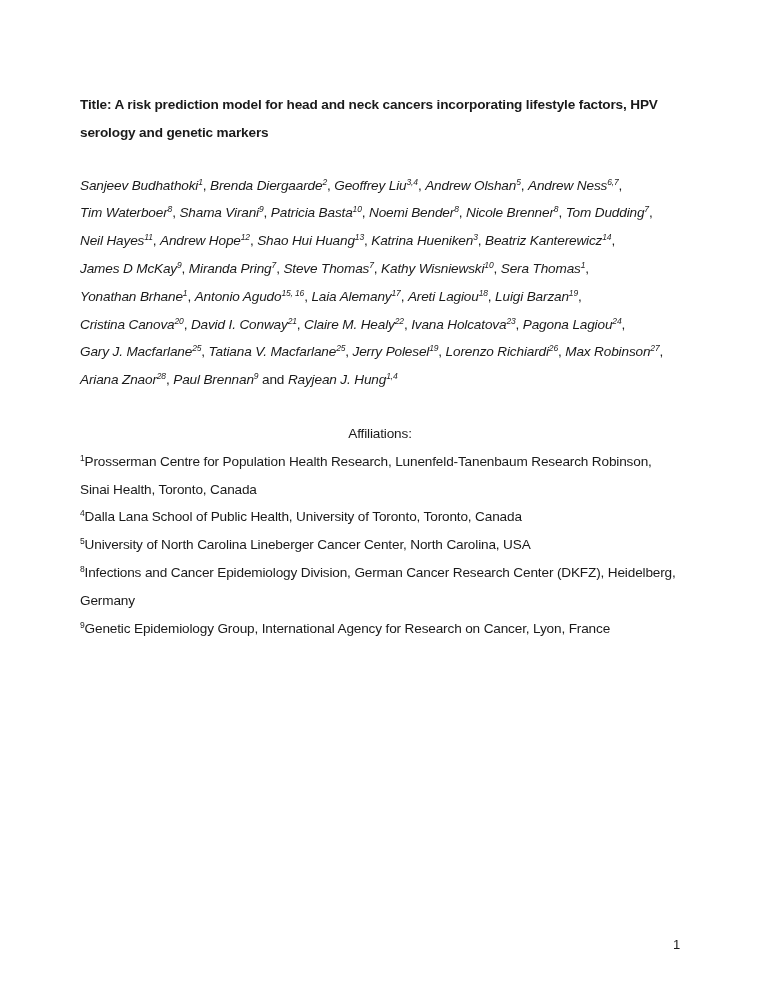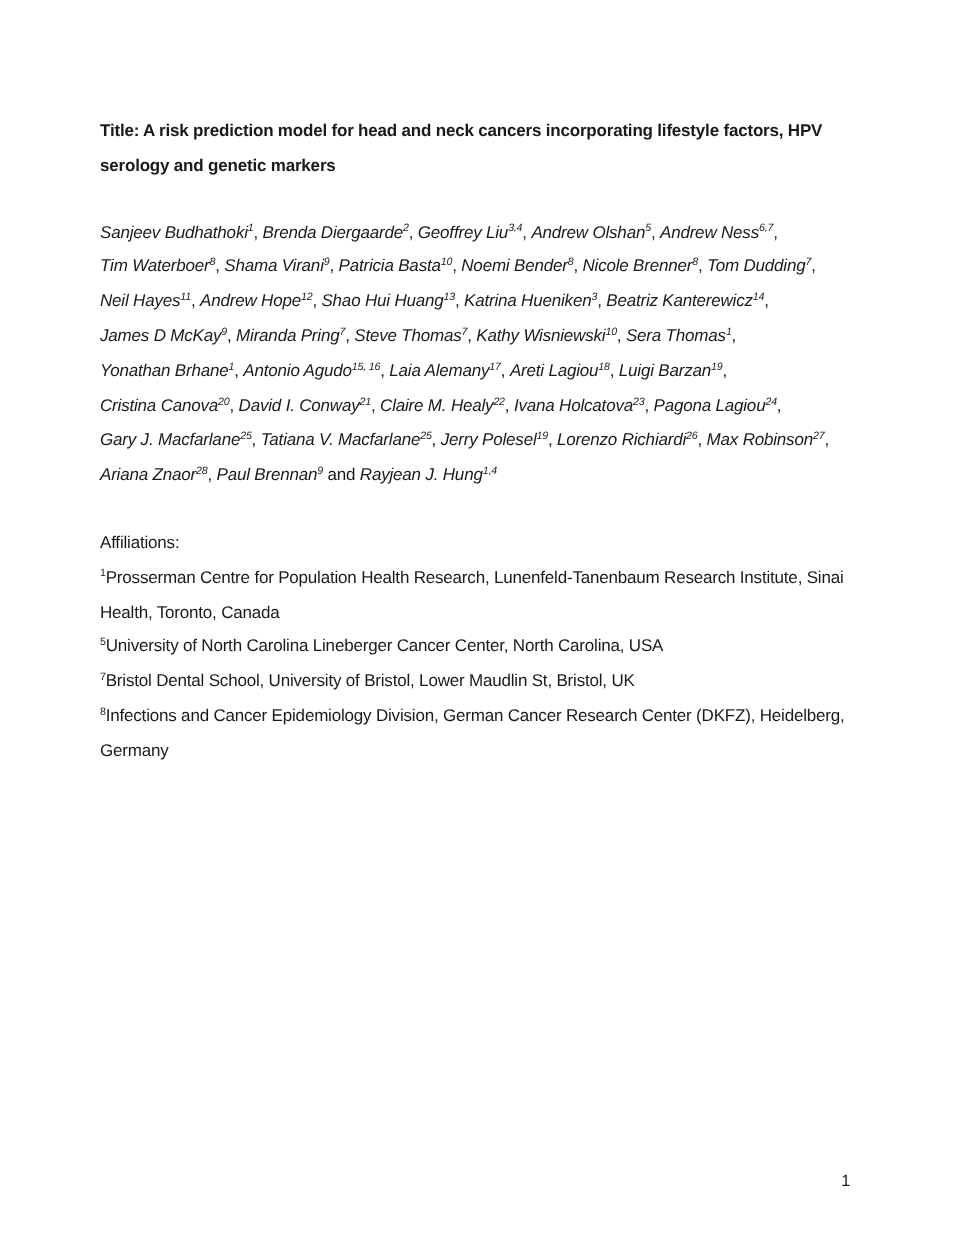--- a/index.html
+++ b/index.html
@@ -8,36 +8,37 @@
   .content {
     position: absolute; left: 80px; top: 91px; width: 600px;
     font-family: "Liberation Sans", sans-serif;
     font-size: 13.6px; color: #1a1a1a; line-height: 27.8px;
     letter-spacing: -0.15px;
   }
   .title { font-weight: bold; margin: 0; font-size: 13.6px; }
   .authors { margin: 25px 0 0 0; }
   .authors .au { white-space: nowrap; font-style: italic; }
   sup { font-size: 8.5px; line-height: 0; vertical-align: 5px; }
-  .aff-head { margin: 26px 0 0 0; }
+  .aff-head { margin: 26px 0 0 0; text-align: center; }
   .aff { margin: 0; }
   .page-number {
     position: absolute; left: 673px; top: 937px;
     font-family: "Liberation Sans", sans-serif; font-size: 13px; color: #1a1a1a;
   }
 </style>
 </head>
 <body>
 
 <div class="page">
   <div class="content">
     <p class="title">Title: A risk prediction model for head and neck cancers incorporating lifestyle factors, HPV serology and genetic markers</p>
     <p class="authors" id="authors"><span class="au"><span>Sanjeev Budhathoki</span><sup>1</sup></span>, <span class="au"><span>Brenda Diergaarde</span><sup>2</sup></span>, <span class="au"><span>Geoffrey Liu</span><sup>3,4</sup></span>, <span class="au"><span>Andrew Olshan</span><sup>5</sup></span>, <span class="au"><span>Andrew Ness</span><sup>6,7</sup></span>, <span class="au"><span>Tim Waterboer</span><sup>8</sup></span>, <span class="au"><span>Shama Virani</span><sup>9</sup></span>, <span class="au"><span>Patricia Basta</span><sup>10</sup></span>, <span class="au"><span>Noemi Bender</span><sup>8</sup></span>, <span class="au"><span>Nicole Brenner</span><sup>8</sup></span>, <span class="au"><span>Tom Dudding</span><sup>7</sup></span>, <span class="au"><span>Neil Hayes</span><sup>11</sup></span>, <span class="au"><span>Andrew Hope</span><sup>12</sup></span>, <span class="au"><span>Shao Hui Huang</span><sup>13</sup></span>, <span class="au"><span>Katrina Hueniken</span><sup>3</sup></span>, <span class="au"><span>Beatriz Kanterewicz</span><sup>14</sup></span>, <span class="au"><span>James D McKay</span><sup>9</sup></span>, <span class="au"><span>Miranda Pring</span><sup>7</sup></span>, <span class="au"><span>Steve Thomas</span><sup>7</sup></span>, <span class="au"><span>Kathy Wisniewski</span><sup>10</sup></span>, <span class="au"><span>Sera Thomas</span><sup>1</sup></span>, <span class="au"><span>Yonathan Brhane</span><sup>1</sup></span>, <span class="au"><span>Antonio Agudo</span><sup>15, 16</sup></span>, <span class="au"><span>Laia Alemany</span><sup>17</sup></span>, <span class="au"><span>Areti Lagiou</span><sup>18</sup></span>, <span class="au"><span>Luigi Barzan</span><sup>19</sup></span>, <span class="au"><span>Cristina Canova</span><sup>20</sup></span>, <span class="au"><span>David I. Conway</span><sup>21</sup></span>, <span class="au"><span>Claire M. Healy</span><sup>22</sup></span>, <span class="au"><span>Ivana Holcatova</span><sup>23</sup></span>, <span class="au"><span>Pagona Lagiou</span><sup>24</sup></span>, <span class="au"><span>Gary J. Macfarlane</span><sup>25</sup></span>, <span class="au"><span>Tatiana V. Macfarlane</span><sup>25</sup></span>, <span class="au"><span>Jerry Polesel</span><sup>19</sup></span>, <span class="au"><span>Lorenzo Richiardi</span><sup>26</sup></span>, <span class="au"><span>Max Robinson</span><sup>27</sup></span>, <span class="au"><span>Ariana Znaor</span><sup>28</sup></span>, <span class="au"><span>Paul Brennan</span><sup>9</sup></span> and <span class="au"><span>Rayjean J. Hung</span><sup>1,4</sup></span></p>
     <p class="aff-head">Affiliations:</p>
     <div id="affs">
-        <p class="aff"><sup>1</sup><span>Prosserman Centre for Population Health Research, Lunenfeld-Tanenbaum Research Institute, Sinai Health, Toronto, Canada</span></p>
+        <p class="aff"><sup>1</sup><span>Prosserman Centre for Population Health Research, Lunenfeld-Tanenbaum Research Robinson, Sinai Health, Toronto, Canada</span></p>
+        <p class="aff"><sup>4</sup><span>Dalla Lana School of Public Health, University of Toronto, Toronto, Canada</span></p>
         <p class="aff"><sup>5</sup><span>University of North Carolina Lineberger Cancer Center, North Carolina, USA</span></p>
-        <p class="aff"><sup>7</sup><span>Bristol Dental School, University of Bristol, Lower Maudlin St, Bristol, UK</span></p>
         <p class="aff"><sup>8</sup><span>Infections and Cancer Epidemiology Division, German Cancer Research Center (DKFZ), Heidelberg, Germany</span></p>
+        <p class="aff"><sup>9</sup><span>Genetic Epidemiology Group, International Agency for Research on Cancer, Lyon, France</span></p>
       </div>
   </div>
   <div class="page-number">1</div>
 </div>
 
 </body></html>

